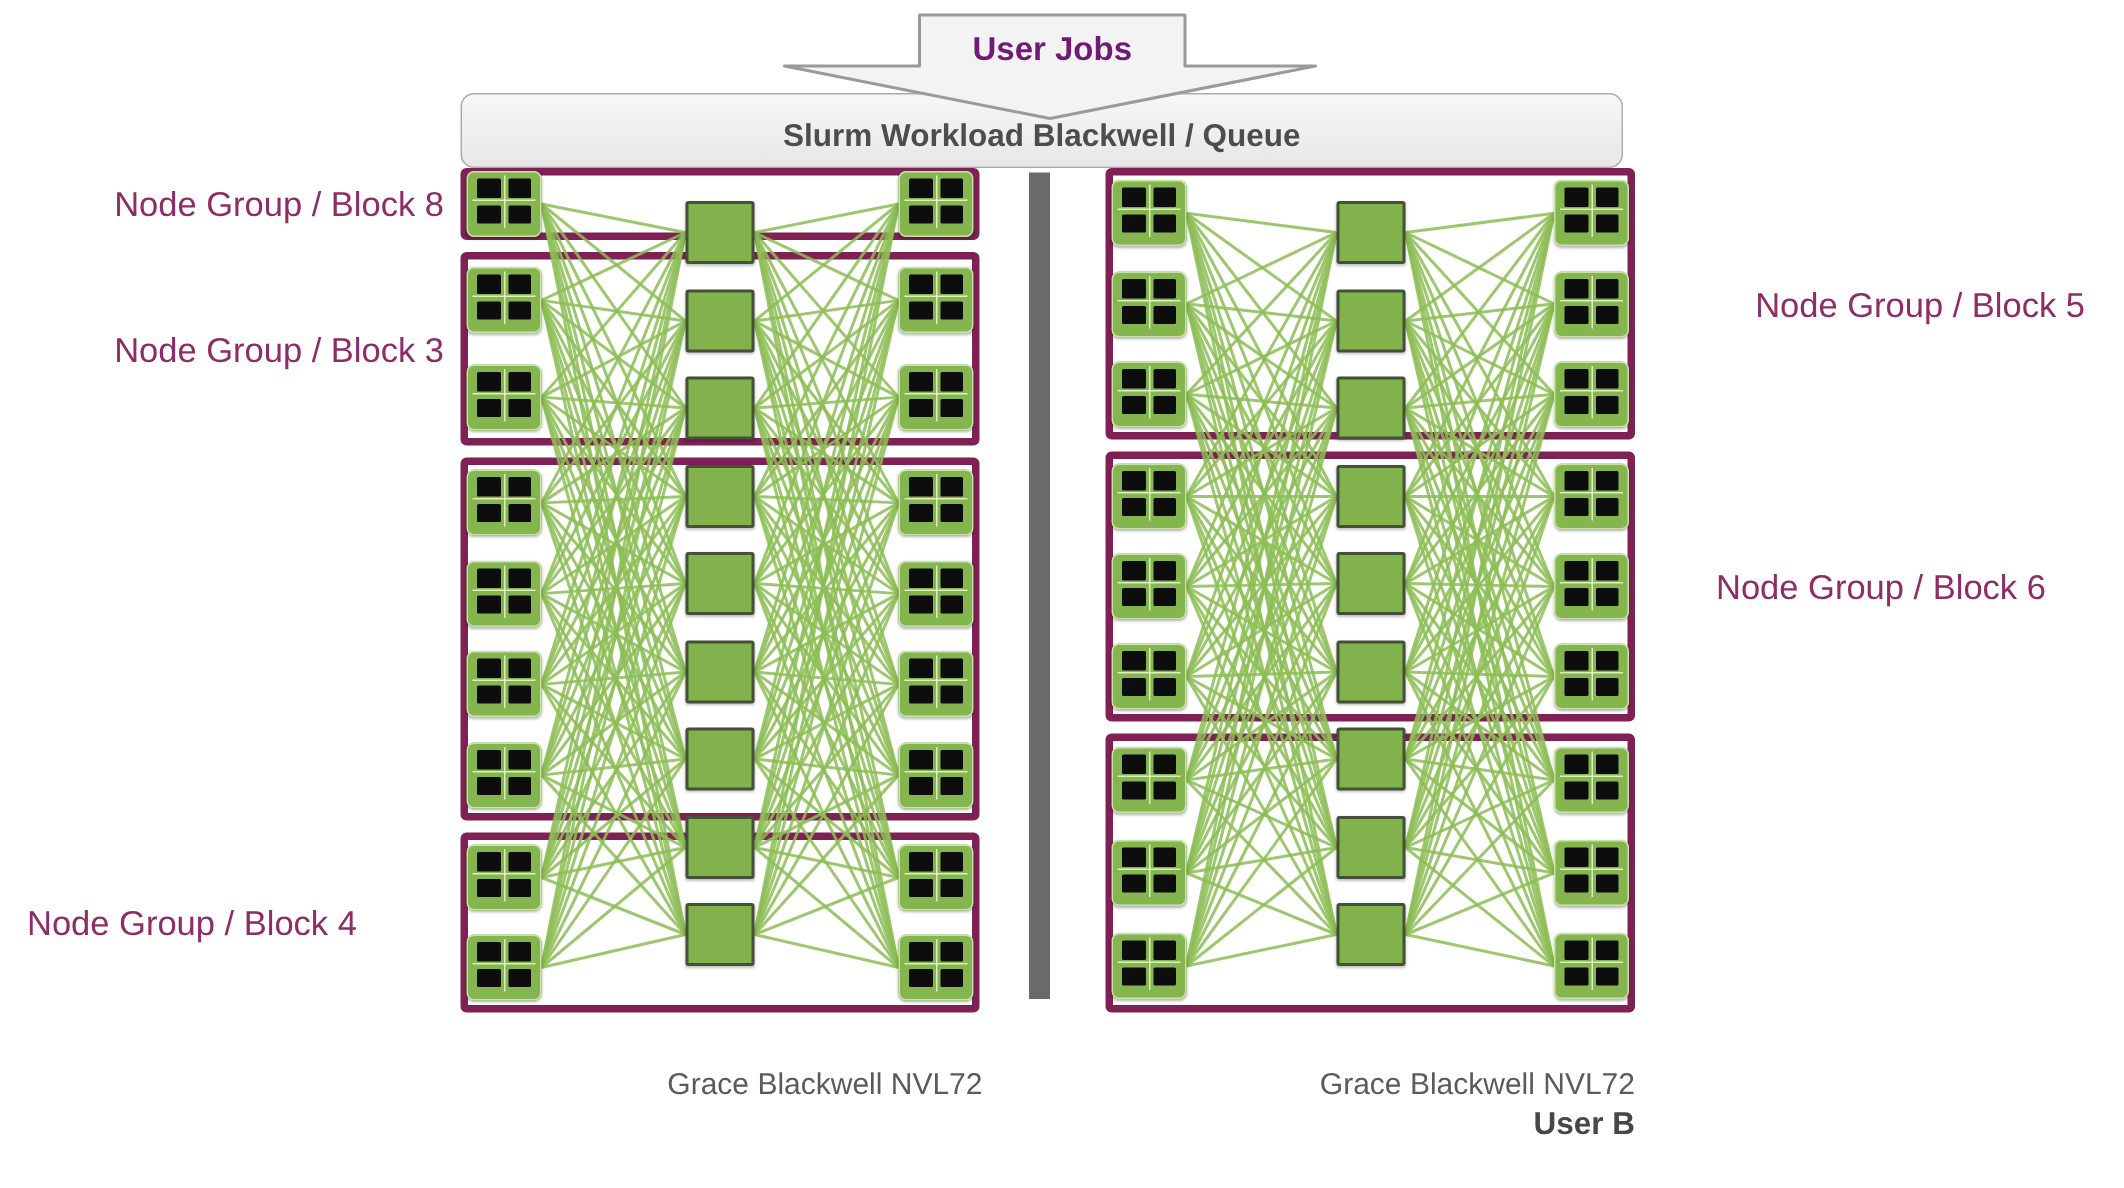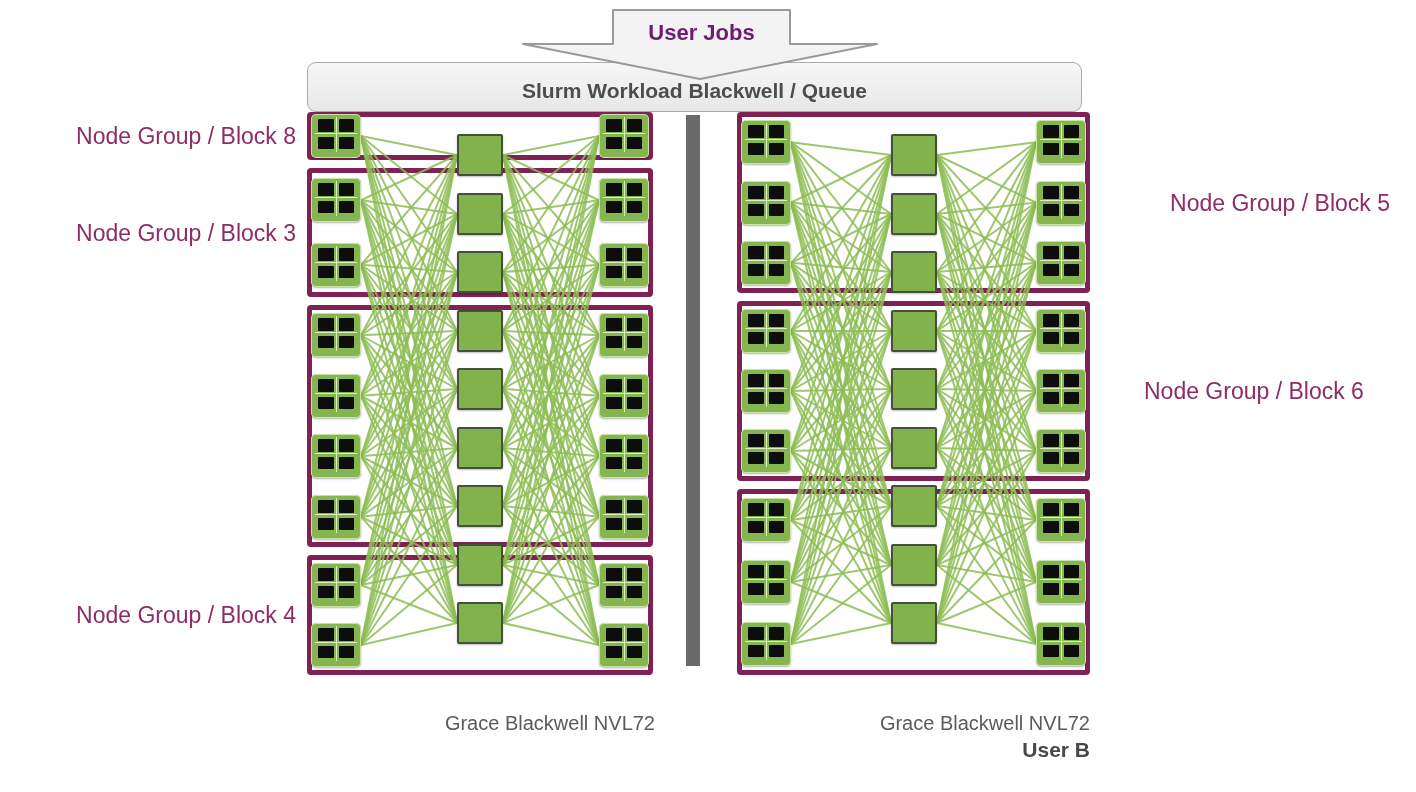--- a/index.html
+++ b/index.html
@@ -389,21 +389,21 @@
       <line x1="1036" y1="644" x2="937" y2="565" stroke="#8dbe55" stroke-width="2" opacity="0.85"></line>
       <line x1="1036" y1="644" x2="937" y2="623" stroke="#8dbe55" stroke-width="2" opacity="0.85"></line>
     </svg>
   <div id="diagram">
       <div class="block-border" style="left: 307px; top: 112px; width: 346px; height: 48px;"></div>
       <div class="block-label" style="left: 18px; width: 278px; text-align: right; top: 121px;">Node Group / Block 8</div>
       <div class="block-border" style="left: 307px; top: 168px; width: 346px; height: 129px;"></div>
       <div class="block-label" style="left: 18px; width: 278px; text-align: right; top: 218px;">Node Group / Block 3</div>
       <div class="block-border" style="left: 307px; top: 305px; width: 346px; height: 242px;"></div>
       <div class="block-border" style="left: 307px; top: 555px; width: 346px; height: 120px;"></div>
-      <div class="block-label" style="left: 18px; width: 278px; text-align: right; top: 600px;">Node Group / Block 4</div>
+      <div class="block-label" style="left: 18px; width: 278px; text-align: left; top: 600px;">Node Group / Block 4</div>
       <div class="nvswitch" style="left: 457px; top: 134px; width: 46px; height: 42px;"></div>
       <div class="nvswitch" style="left: 457px; top: 193px; width: 46px; height: 42px;"></div>
       <div class="nvswitch" style="left: 457px; top: 251px; width: 46px; height: 42px;"></div>
       <div class="nvswitch" style="left: 457px; top: 310px; width: 46px; height: 42px;"></div>
       <div class="nvswitch" style="left: 457px; top: 368px; width: 46px; height: 42px;"></div>
       <div class="nvswitch" style="left: 457px; top: 427px; width: 46px; height: 42px;"></div>
       <div class="nvswitch" style="left: 457px; top: 485px; width: 46px; height: 42px;"></div>
       <div class="nvswitch" style="left: 457px; top: 544px; width: 46px; height: 42px;"></div>
       <div class="nvswitch" style="left: 457px; top: 602px; width: 46px; height: 42px;"></div>
       <div class="compute-node" style="left: 311px; top: 114px; width: 50px; height: 44px;">

